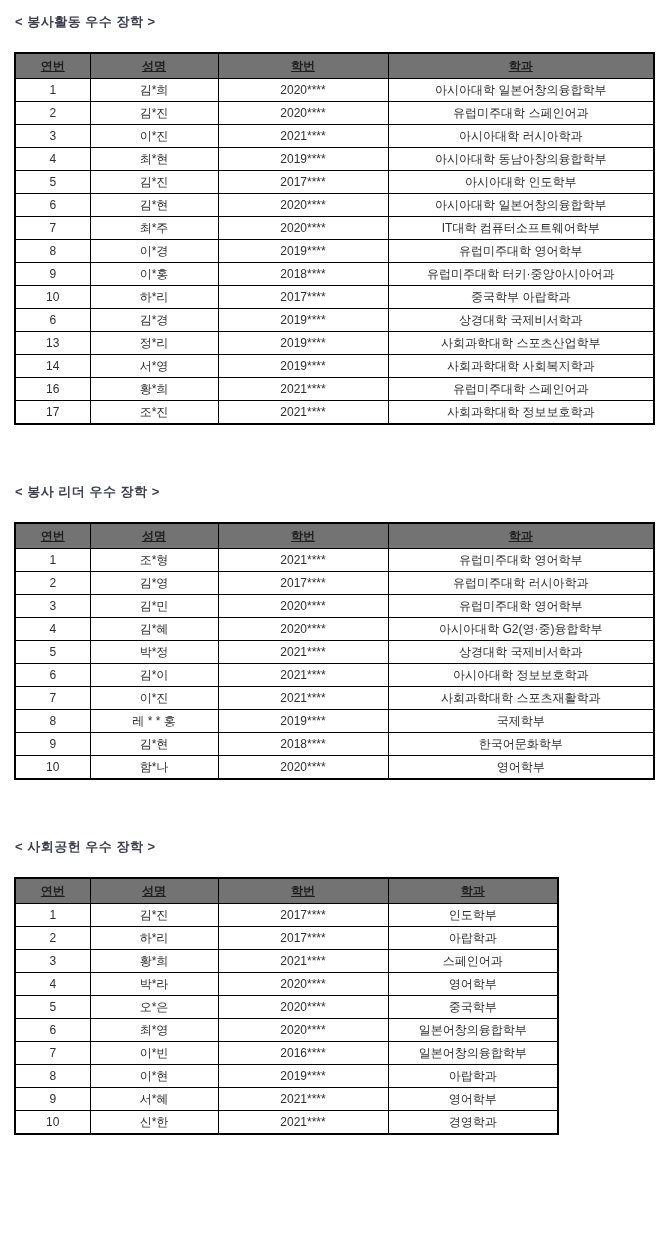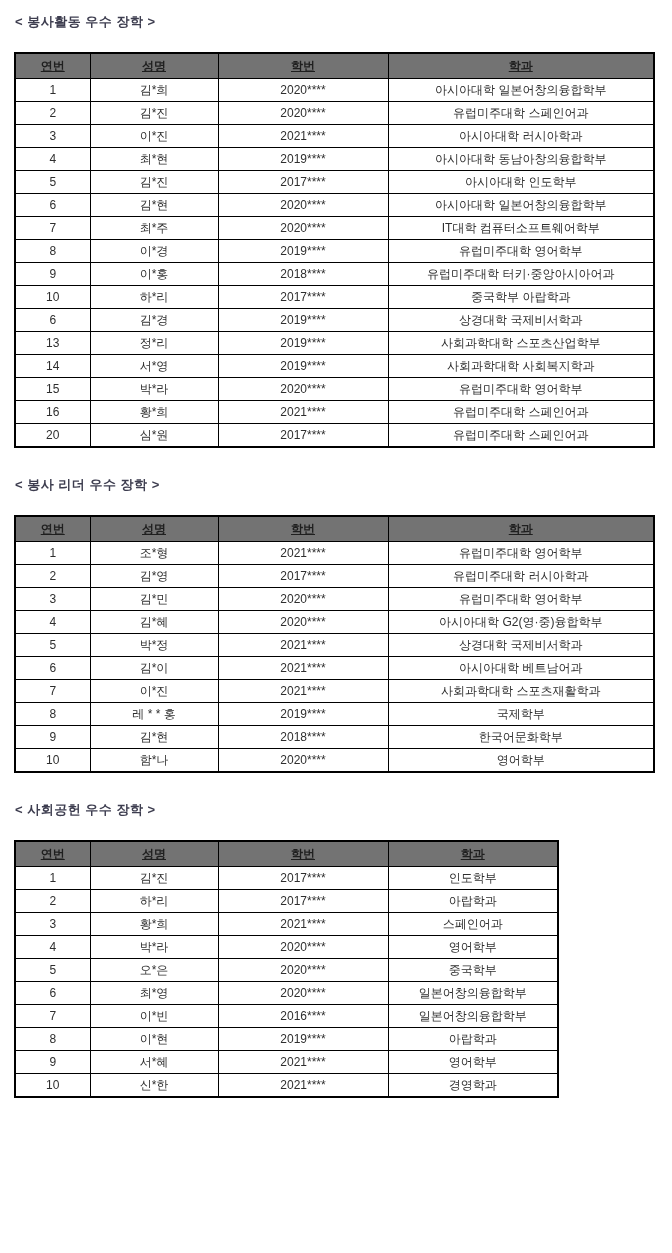--- a/index.html
+++ b/index.html
@@ -7,21 +7,21 @@
     background: #ffffff;
   }
   body {
     width: 672px;
     min-height: 1253px;
     box-sizing: border-box;
     padding: 13px 0 20px 14px;
     font-family: "Liberation Sans", "DejaVu Sans", sans-serif;
   }
   .section { margin: 0; }
-  .section + .section { margin-top: 28px; }
+  .section + .section { margin-top: 58px; }
   .section-title {
     font-size: 13px;
     font-weight: bold;
     color: #3d3d4f;
     letter-spacing: 0.5px;
     margin: 0 0 21px 1px;
     line-height: 18px;
   }
   table.scholar-table {
     border-collapse: collapse;
@@ -150,36 +150,30 @@
           <td>2019****</td>
           <td>사회과학대학 스포츠산업학부</td>
         </tr>
         <tr>
           <td>14</td>
           <td>서*영</td>
           <td>2019****</td>
           <td>사회과학대학 사회복지학과</td>
         </tr>
         <tr>
-          <td>15</td>
-          <td>박*라</td>
-          <td>2020****</td>
-          <td>유럽미주대학 영어학부</td>
-        </tr>
-        <tr>
           <td>16</td>
           <td>황*희</td>
           <td>2021****</td>
           <td>유럽미주대학 스페인어과</td>
         </tr>
         <tr>
-          <td>20</td>
-          <td>심*원</td>
-          <td>2017****</td>
-          <td>유럽미주대학 스페인어과</td>
+          <td>17</td>
+          <td>조*진</td>
+          <td>2021****</td>
+          <td>사회과학대학 정보보호학과</td>
         </tr>
       </tbody>
   </table>
 </div>
 
 <div class="section">
   <h2 class="section-title">&lt; 봉사 리더 우수 장학 &gt;</h2>
   <table class="scholar-table wide">
     <colgroup>
       <col class="c-no">
@@ -223,21 +217,21 @@
         <tr>
           <td>5</td>
           <td>박*정</td>
           <td>2021****</td>
           <td>상경대학 국제비서학과</td>
         </tr>
         <tr>
           <td>6</td>
           <td>김*이</td>
           <td>2021****</td>
-          <td>아시아대학 베트남어과</td>
+          <td>아시아대학 정보보호학과</td>
         </tr>
         <tr>
           <td>7</td>
           <td>이*진</td>
           <td>2021****</td>
           <td>사회과학대학 스포츠재활학과</td>
         </tr>
         <tr>
           <td>8</td>
           <td>레 * * 홍</td>

